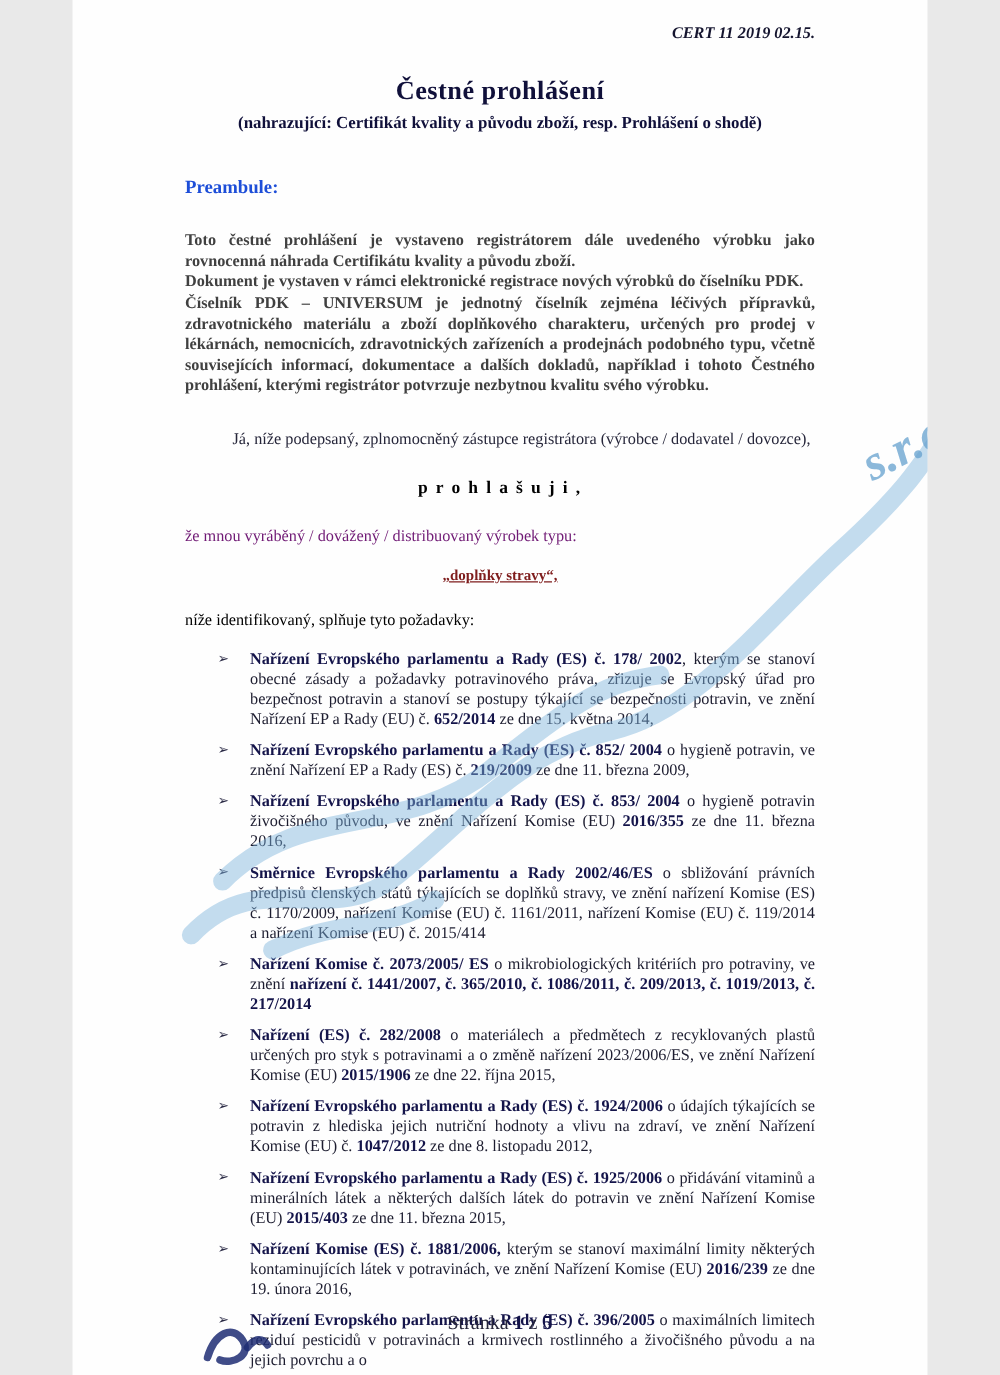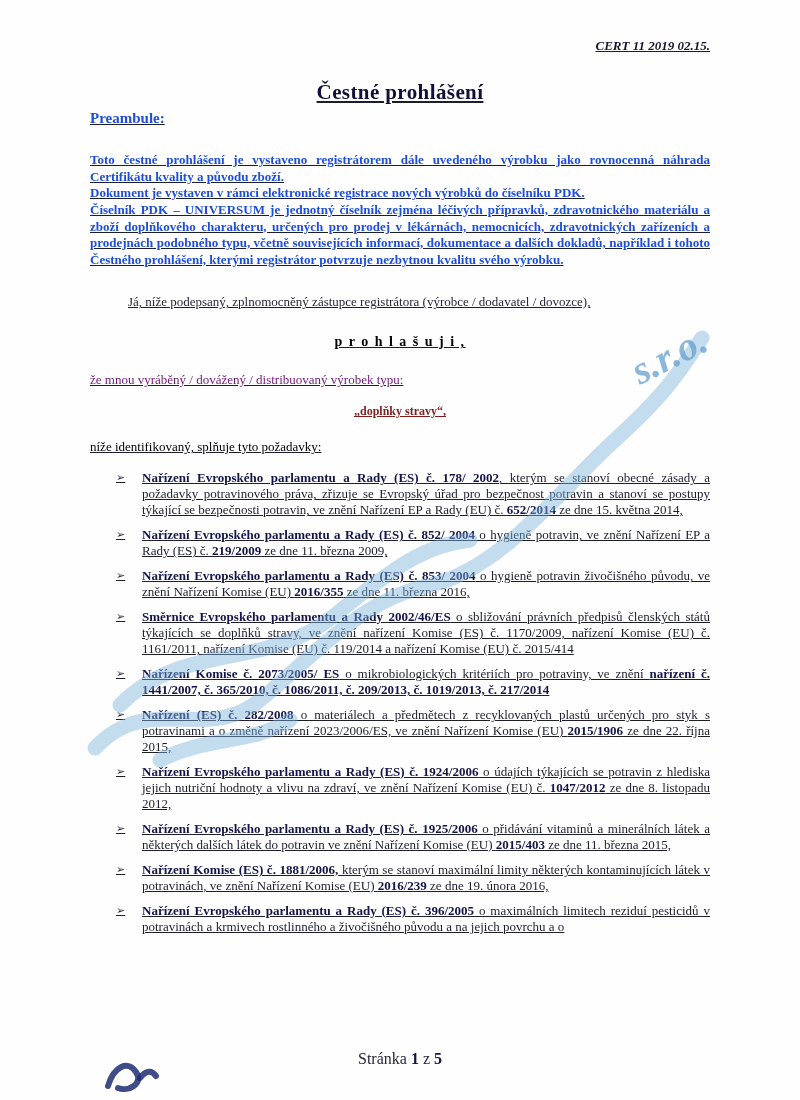--- a/index.html
+++ b/index.html
@@ -1,26 +1,25 @@
 <!DOCTYPE html>
 <html><head>
 <meta charset="utf-8">
 <style>
   html, body { margin:0; padding:0; background:#e9e9e9; }
   .page {
     position:relative;
-    width:800px; height:1100px;
+    width:684px; height:1100px;
     margin:0 auto;
     background:#fefefe;
     font-family:"Liberation Serif", serif;
     color:#1e1e28;
     overflow:hidden;
     box-sizing:border-box;
-    padding:38px 90px 0 90px;
-    text-decoration:underline;
+    padding:18px 90px 0 90px;
   }
   .header-code {
     text-align:right;
     font-style:italic;
     font-weight:bold;
     font-size:13px;
     color:#15152f;
     margin-bottom:26px;
   }
   .doc-title {
@@ -43,21 +42,21 @@
     font-size:15px;
     color:#1d4ed8;
     margin-bottom:25px;
   }
   .preamble-par {
     margin:0;
     font-weight:bold;
     font-size:13px;
     line-height:1.28;
     text-align:justify;
-    color:#1d4ed8;
+    color:#404040;
   }
   .declarer {
     margin:26px 0 0 0;
     text-indent:38px;
     font-size:13px;
     color:#26263a;
   }
   .declaration {
     text-align:center;
     font-weight:bold;
@@ -128,20 +127,21 @@
   }
 </style>
 </head>
 <body>
 
 <div class="page">
 
   <div class="header-code">CERT 11 2019 02.15.</div>
 
   <div class="doc-title">Čestné prohlášení</div>
+  <div class="doc-subtitle">(nahrazující: Certifikát kvality a původu zboží, resp. Prohlášení o shodě)</div>
 
   <div class="preamble-heading">Preambule:</div>
   <p class="preamble-par">Toto čestné prohlášení je vystaveno registrátorem dále uvedeného výrobku jako rovnocenná náhrada Certifikátu kvality a původu zboží.</p>
   <p class="preamble-par">Dokument je vystaven v rámci elektronické registrace nových výrobků do číselníku PDK.</p>
   <p class="preamble-par">Číselník PDK – UNIVERSUM je jednotný číselník zejména léčivých přípravků, zdravotnického materiálu a zboží doplňkového charakteru, určených pro prodej v lékárnách, nemocnicích, zdravotnických zařízeních a prodejnách podobného typu, včetně souvisejících informací, dokumentace a dalších dokladů, například i tohoto Čestného prohlášení, kterými registrátor potvrzuje nezbytnou kvalitu svého výrobku.</p>
 
   <p class="declarer">Já, níže podepsaný, zplnomocněný zástupce registrátora (výrobce / dodavatel / dovozce),</p>
 
   <div class="declaration">p r o h l a š u j i ,</div>
 

